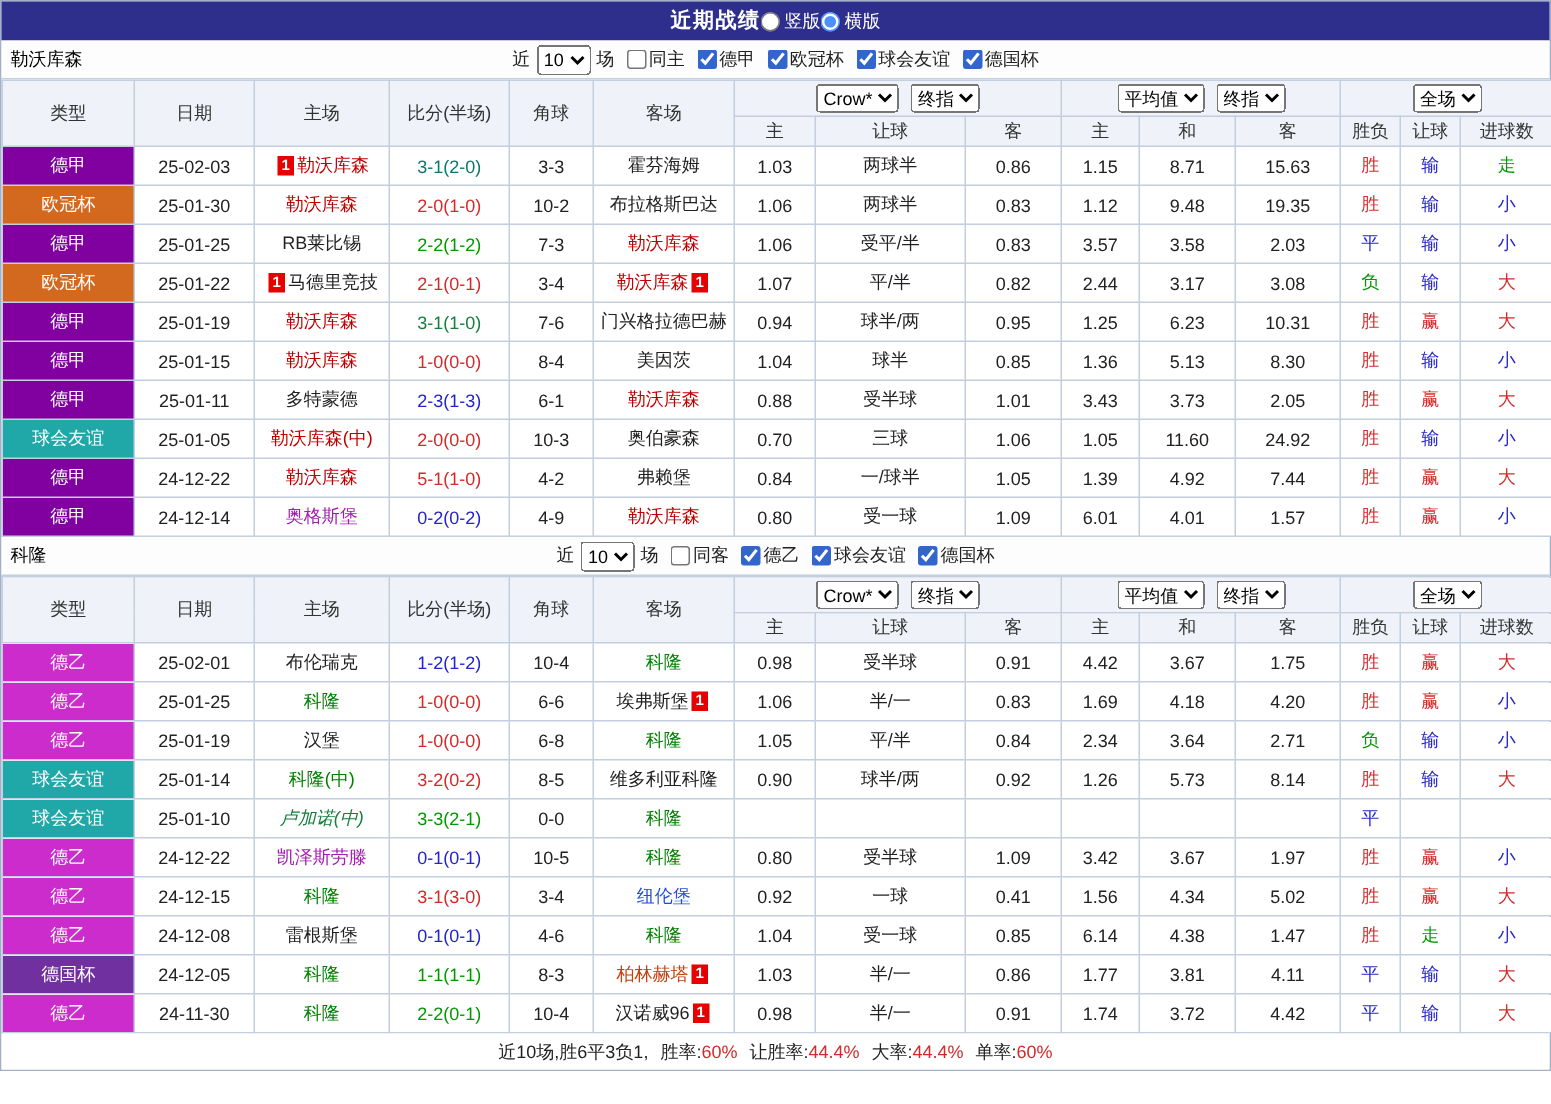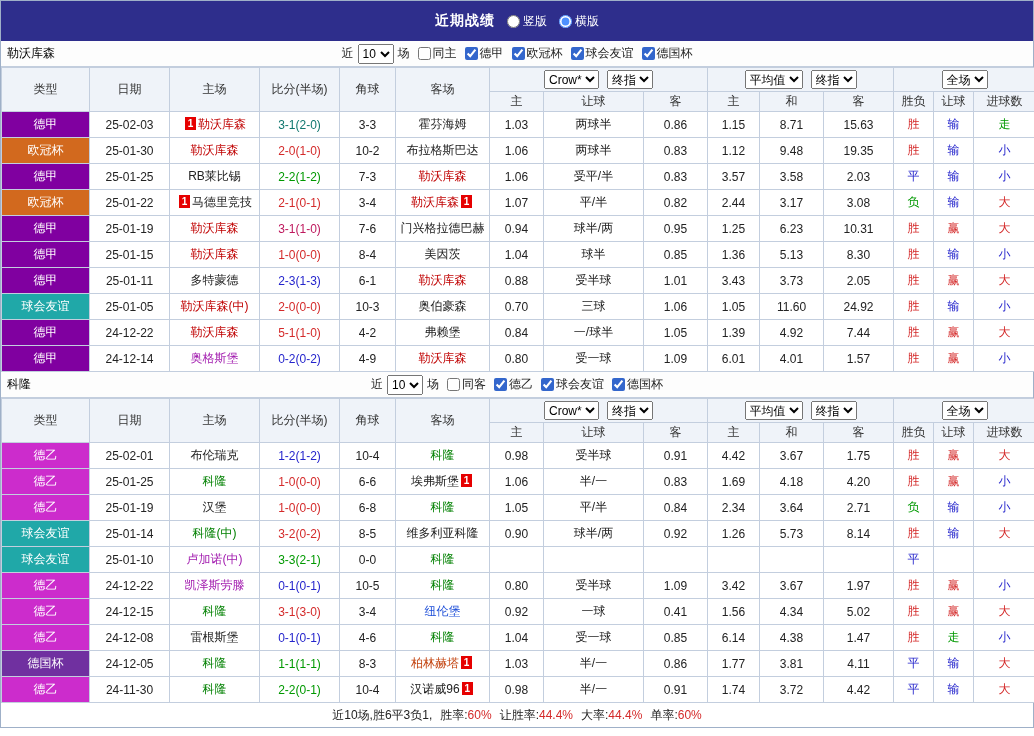--- a/index.html
+++ b/index.html
@@ -1,18 +1,18 @@
 <!DOCTYPE html>
 <html><head>
 <meta charset="utf-8">
 <style>
   * { box-sizing: border-box; }
   body { margin:0; background:#fff; font-family:"Liberation Sans","DejaVu Sans",sans-serif; font-size:12px; color:#222; }
   .page { width:1034px; border:1px solid #9fb0c8; }
-  .topbar { height:40px; background:#2e2e8c; display:flex; align-items:center; justify-content:center; gap:12px; color:#fff; }
+  .topbar { height:26px; background:#2e2e8c; display:flex; align-items:center; justify-content:center; color:#fff; }
   .topbar .title { font-weight:bold; font-size:14px; letter-spacing:1px; }
   .topbar label { display:flex; align-items:center; gap:3px; cursor:pointer; }
   .topbar input { accent-color:#4d90fe; margin:0; }
   .filterbar { position:relative; height:26px; display:flex; align-items:center; border-bottom:1px solid #c3cede; background:#fdfdfd; }
   .teamname { position:absolute; left:6px; color:#000; }
   .filtercontrols { margin:0 auto; display:flex; align-items:center; gap:4px; }
   .filtercontrols select { font-size:12px; height:20px; }
   .cb { display:flex; align-items:center; gap:1px; cursor:pointer; }
   .cb input { accent-color:#3366cc; margin:0 1px 0 4px; width:13px; height:13px; }
   table { width:100%; border-collapse:collapse; table-layout:fixed; }
@@ -196,21 +196,21 @@
           <td>3.17</td>
           <td>3.08</td>
           <td style="color: rgb(0, 153, 0);">负</td>
           <td style="color: rgb(36, 36, 204);">输</td>
           <td style="color: rgb(212, 42, 42);">大</td>
         </tr>
         <tr>
           <td class="league" style="background: rgb(128, 0, 160);">德甲</td>
           <td>25-01-19</td>
           <td><span style="color: rgb(192, 0, 0);">勒沃库森</span></td>
-          <td><span style="color: #be185d; margin-top: 12px;">3-1(1-0)</span></td>
+          <td><span style="color: #15803d; margin-top: 12px;">3-1(1-0)</span></td>
           <td>7-6</td>
           <td><span style="color: rgb(34, 34, 34);">门兴格拉德巴赫</span></td>
           <td>0.94</td>
           <td>球半/两</td>
           <td>0.95</td>
           <td>1.25</td>
           <td>6.23</td>
           <td>10.31</td>
           <td style="color: rgb(212, 42, 42);">胜</td>
           <td style="color: rgb(212, 42, 42);">赢</td>
@@ -451,21 +451,21 @@
           <td>1.26</td>
           <td>5.73</td>
           <td>8.14</td>
           <td style="color: rgb(212, 42, 42);">胜</td>
           <td style="color: rgb(36, 36, 204);">输</td>
           <td style="color: rgb(212, 42, 42);">大</td>
         </tr>
         <tr>
           <td class="league" style="background: rgb(32, 168, 168);">球会友谊</td>
           <td>25-01-10</td>
-          <td><span style="color: #a21caf;">卢加诺(中)</span></td>
+          <td><span style="color: #15803d; font-style: italic;">卢加诺(中)</span></td>
           <td><span style="color: rgb(0, 153, 0);">3-3(2-1)</span></td>
           <td>0-0</td>
           <td><span style="color: rgb(0, 128, 0);">科隆</span></td>
           <td></td>
           <td></td>
           <td></td>
           <td></td>
           <td></td>
           <td></td>
           <td style="color: rgb(36, 36, 204);">平</td>

